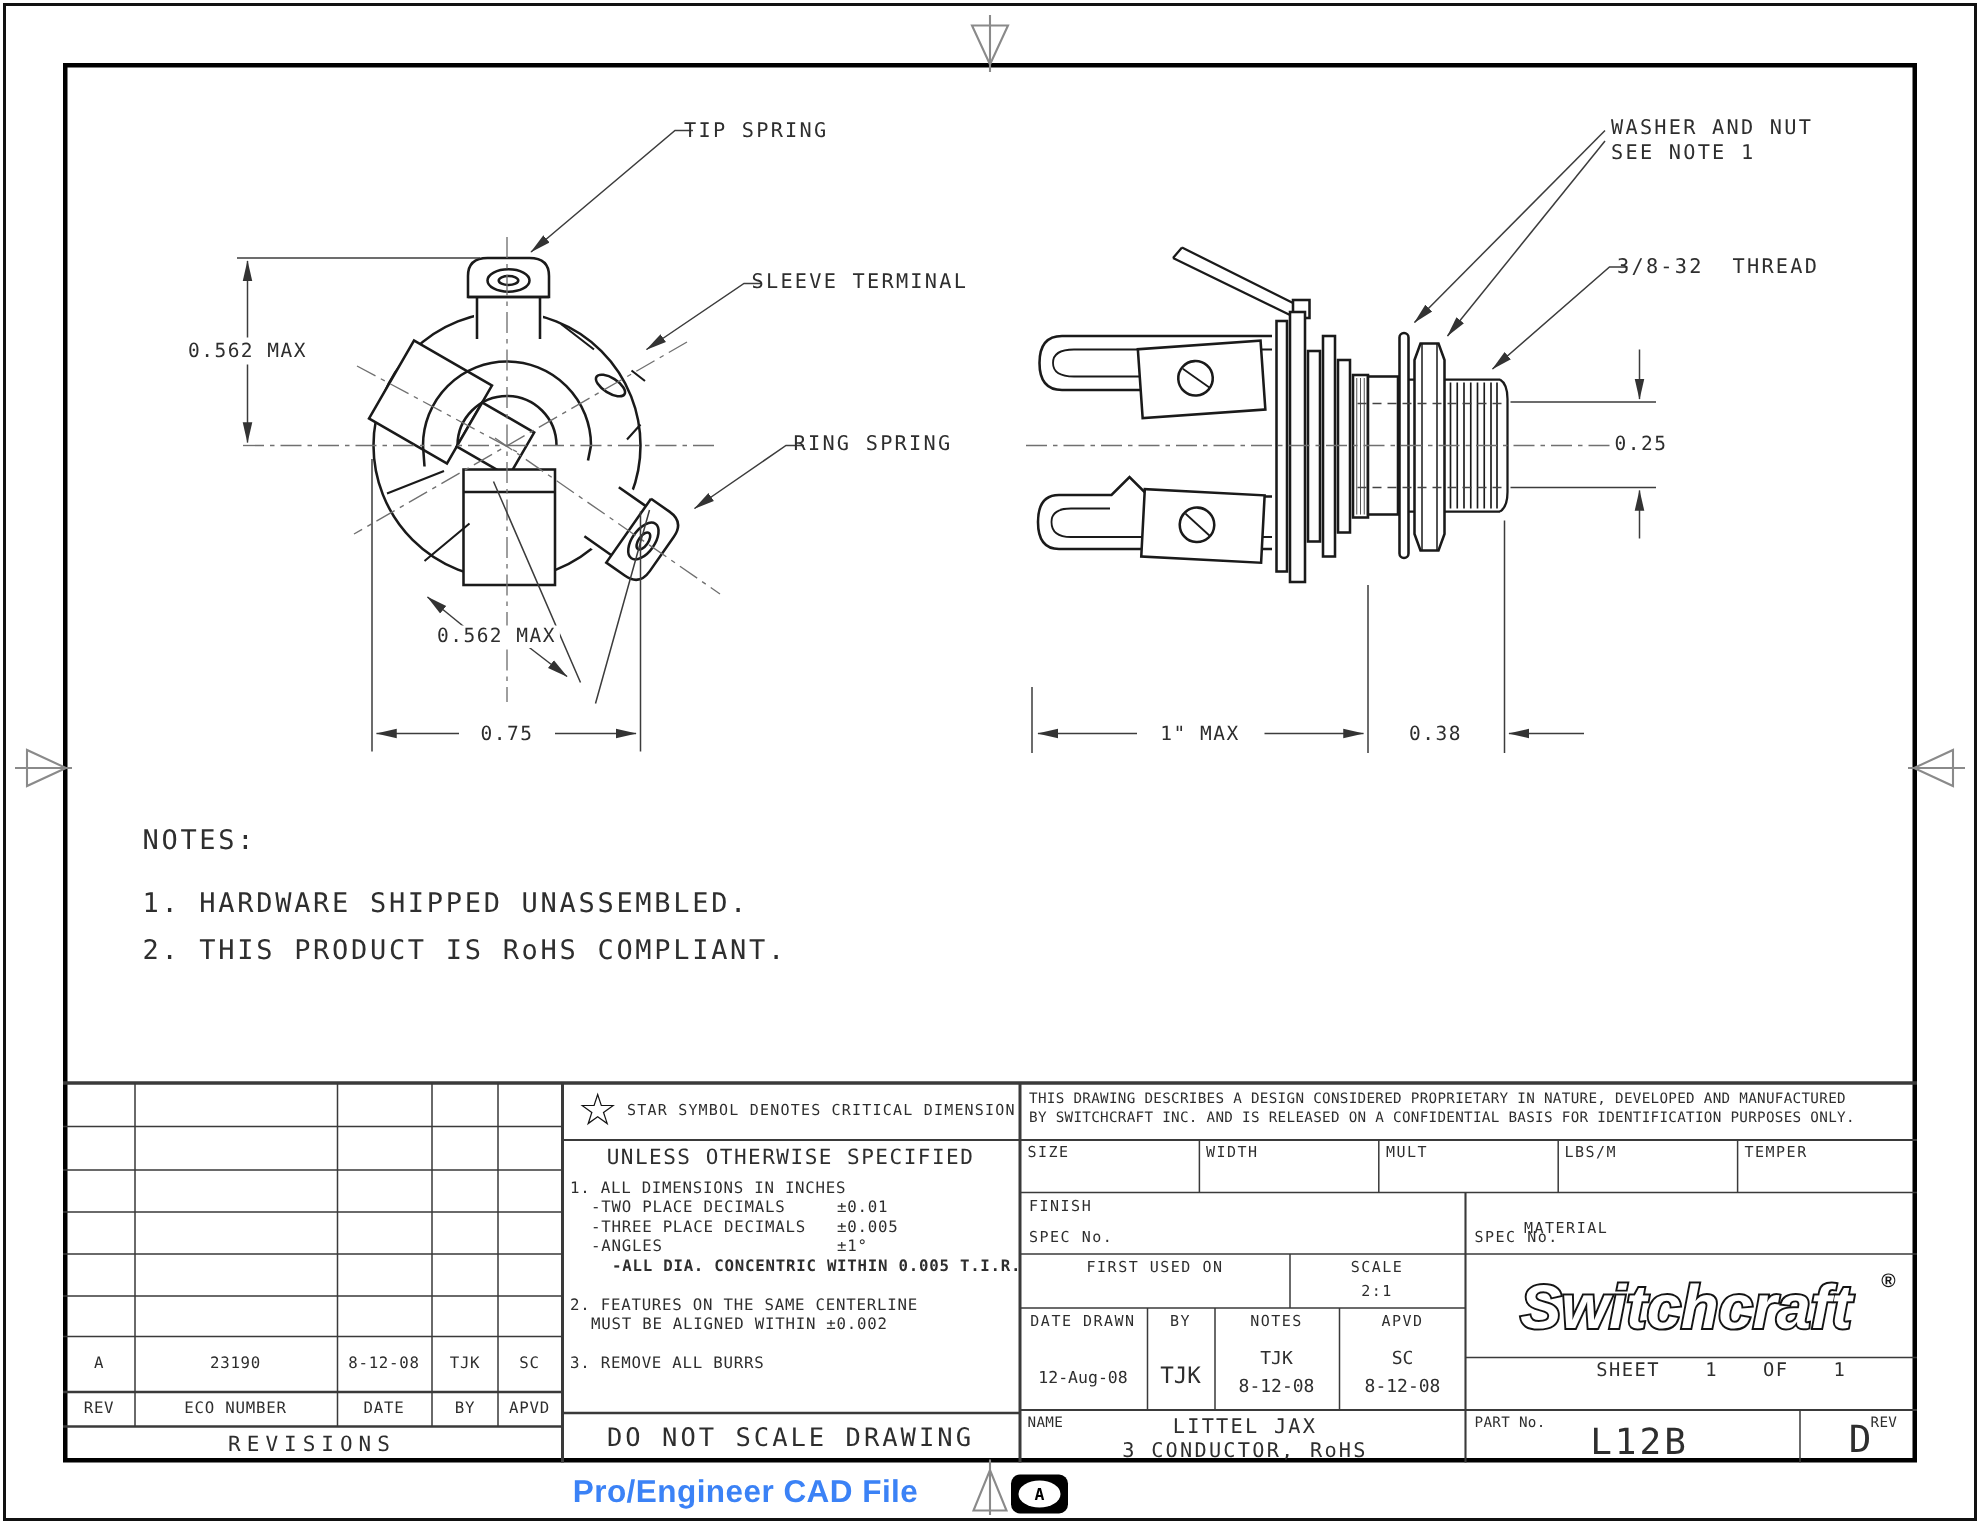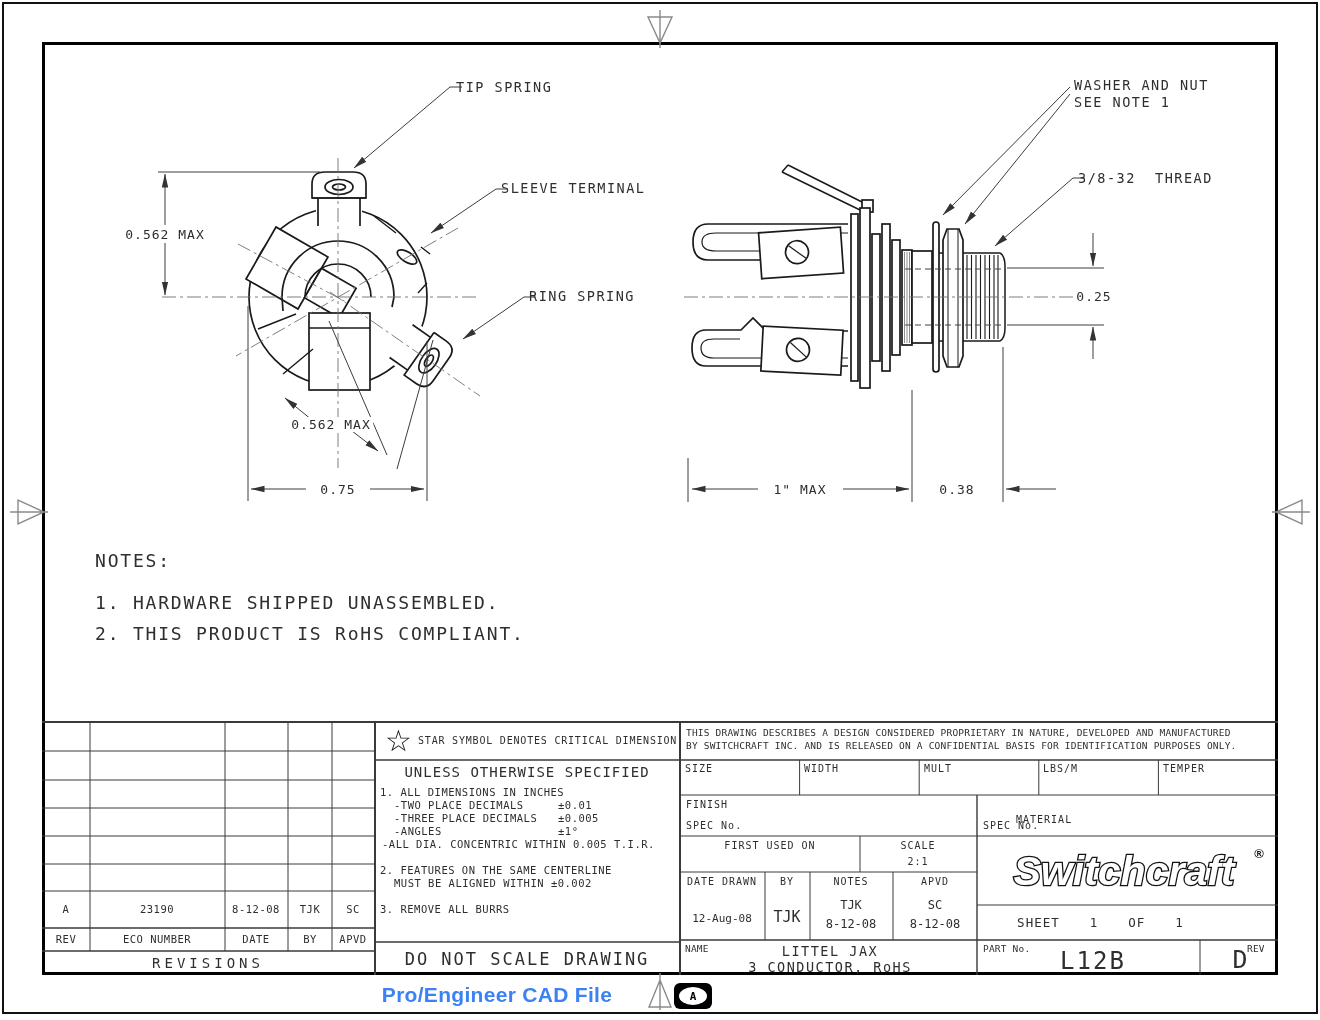--- a/index.html
+++ b/index.html
@@ -23,22 +23,22 @@
   .dns{font-size:17px;letter-spacing:2px;}
   .revisions-title{font-size:14px;letter-spacing:4px;}
   .bigpart{font-size:24px;letter-spacing:2px;}
   .bigrev{font-size:25px;}
   .star{font-size:30px;color:#111;font-family:"DejaVu Sans",sans-serif;line-height:1;}
   .prologo{font-family:"Liberation Sans",sans-serif;font-weight:bold;font-size:21px;color:#3b82f6;letter-spacing:0.3px;}
   .zone-badge{position:absolute;left:674px;top:983px;width:38px;height:26px;background:#000;border-radius:6px;
               display:flex;align-items:center;justify-content:center;}
   .zone-oval{width:28px;height:18px;background:#fff;border-radius:50%;display:flex;align-items:center;
              justify-content:center;font-size:11px;font-weight:bold;color:#000;}
-  .sheetrow{position:absolute;left:977px;top:905px;width:247px;height:35px;display:flex;align-items:center;
-            justify-content:center;gap:30px;font-size:12.5px;letter-spacing:1px;}
+  .sheetrow{position:absolute;left:977px;top:905px;width:247px;height:35px;display:flex;
+            justify-content:center;gap:30px;font-size:12.5px;letter-spacing:1px;padding-left:47px;}
   .namecell{text-align:center;}
 </style>
 </head>
 <body>
 
 <div class="sheet">
   <div class="outer-border"></div>
 
   <svg class="lineart" width="1320" height="1020" viewBox="0 0 1320 1020">
     <defs>
@@ -247,21 +247,21 @@
   <div class="t star" style="left:385px;top:726px;">☆</div>
   <div class="t cad" style="left:418px;top:735px;font-size:10px;letter-spacing:0.8px;">STAR SYMBOL DENOTES CRITICAL DIMENSION</div>
   <div class="t cad uos ctr" style="left:527px;top:764px;">UNLESS OTHERWISE SPECIFIED</div>
   <div class="t cad small" style="left:380px;top:786px;">1. ALL DIMENSIONS IN INCHES</div>
   <div class="t cad small" style="left:394px;top:799px;">-TWO PLACE DECIMALS</div>
   <div class="t cad small" style="left:558px;top:799px;">±0.01</div>
   <div class="t cad small" style="left:394px;top:812px;">-THREE PLACE DECIMALS</div>
   <div class="t cad small" style="left:558px;top:812px;">±0.005</div>
   <div class="t cad small" style="left:394px;top:825px;">-ANGLES</div>
   <div class="t cad small" style="left:558px;top:825px;">±1°</div>
-  <div class="t cad small" style="left:382px;top:838px;">-ALL DIA. CONCENTRIC WITHIN 0.005 T.I.R.</div>
+  <div class="t cad small" style="left:408px;top:838px;font-weight:bold;">-ALL DIA. CONCENTRIC WITHIN 0.005 T.I.R.</div>
   <div class="t cad small" style="left:380px;top:864px;">2. FEATURES ON THE SAME CENTERLINE</div>
   <div class="t cad small" style="left:394px;top:877px;">MUST BE ALIGNED WITHIN ±0.002</div>
   <div class="t cad small" style="left:380px;top:903px;">3. REMOVE ALL BURRS</div>
   <div class="t cad dns ctr" style="left:527px;top:949px;">DO NOT SCALE DRAWING</div>
 
   <div class="t cad tiny" style="left:686px;top:727px;">THIS DRAWING DESCRIBES A DESIGN CONSIDERED PROPRIETARY IN NATURE, DEVELOPED AND MANUFACTURED</div>
   <div class="t cad tiny" style="left:686px;top:740px;">BY SWITCHCRAFT INC. AND IS RELEASED ON A CONFIDENTIAL BASIS FOR IDENTIFICATION PURPOSES ONLY.</div>
 
   <div class="t cad cell-label" style="left:685px;top:763px;">SIZE</div>
   <div class="t cad cell-label" style="left:804px;top:763px;">WIDTH</div>

